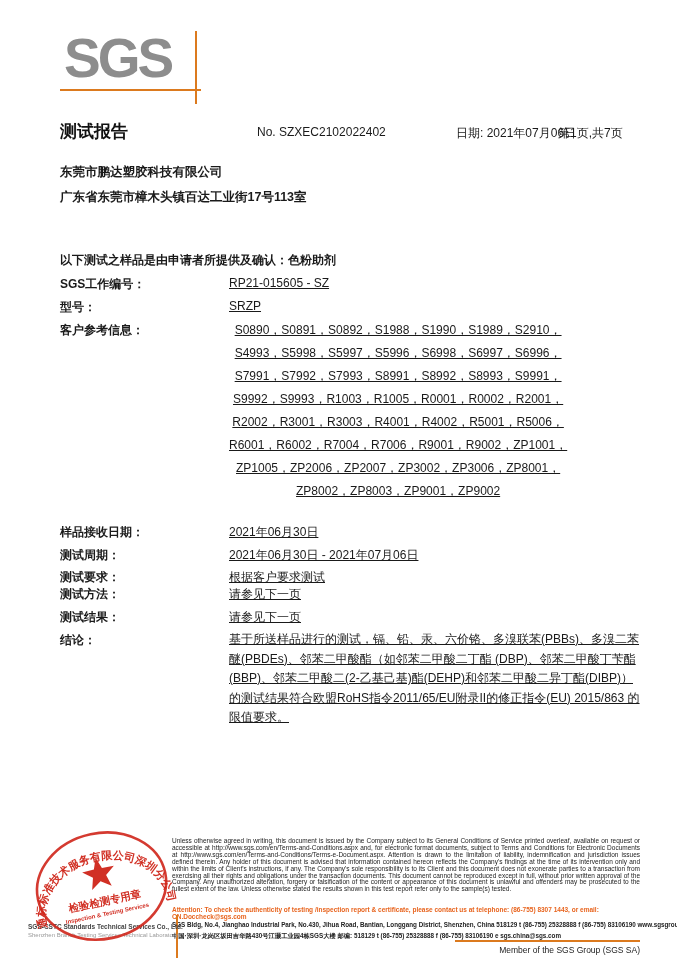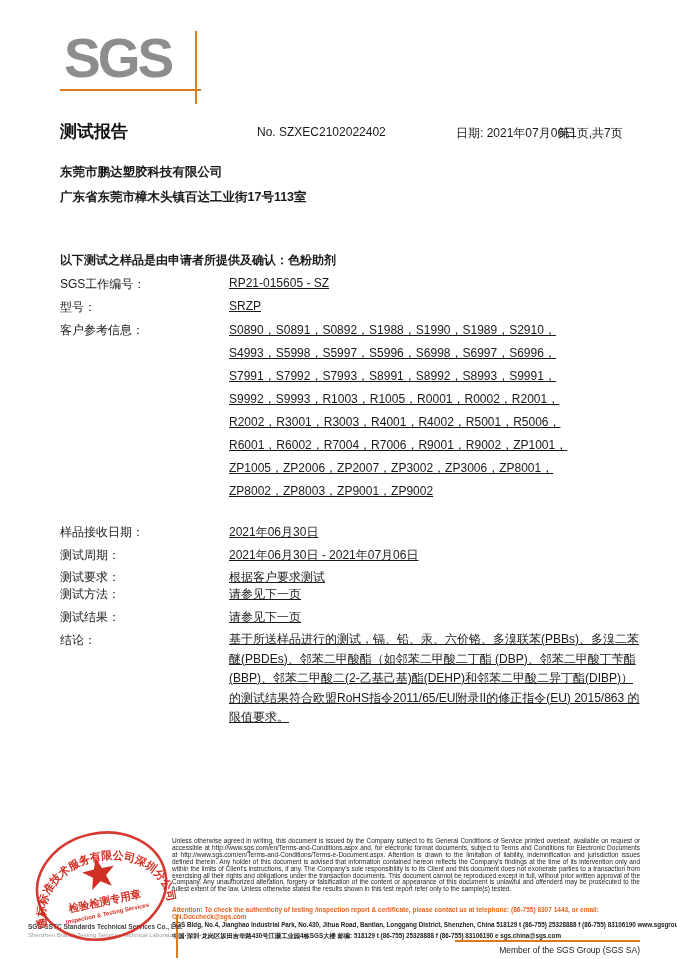--- a/index.html
+++ b/index.html
@@ -15,23 +15,23 @@
   
   .report-title{left:60px;top:120px;font-size:17px;font-weight:700;color:#111;}
   .report-no{left:237px;top:125px;font-size:12px;margin-left:20px;}
   .report-date{left:456px;top:125px;font-size:12px;}
   .report-page{left:558px;top:125px;font-size:12px;text-align:center;}
   
   .company-name{left:60px;top:164px;font-size:12.5px;font-weight:700;text-align:center;}
   .company-addr{left:60px;top:189px;font-size:12.5px;font-weight:700;}
   .sample-desc{left:60px;top:252px;font-size:12px;font-weight:600;}
   
-  .lbl{position:absolute;left:60px;font-size:12px;font-weight:400;color:#1a1a1a;}
+  .lbl{position:absolute;left:60px;font-size:12px;font-weight:700;color:#1a1a1a;}
   .val{position:absolute;left:229px;font-size:12px;color:#1a1a1a;text-decoration:underline;}
-  .ref-line{font-size:12px;line-height:23px;}
+  .ref-line{font-size:12px;line-height:23px;text-align:center;}
   .conclusion{width:414px;line-height:19.5px;}
   
   .disclaimer{left:172px;top:838px;width:468px;font-size:6.5px;line-height:6.9px;color:#222;text-align:justify;}
   .attention{left:172px;top:906px;width:468px;font-size:6.5px;line-height:7px;font-weight:700;color:#e8641e;}
   .addr-en{left:172px;top:921px;width:475px;font-size:6.3px;font-weight:600;color:#222;white-space:nowrap;}
   .addr-cn{left:172px;top:932px;width:475px;font-size:6.3px;font-weight:600;color:#222;white-space:nowrap;}
   .member-rule{left:455px;top:940px;width:185px;height:2px;background:#dc7a1e;}
   .member{left:455px;top:945px;width:185px;font-size:8.5px;text-align:right;color:#222;}
   .footer-vline{left:176px;top:915px;width:2px;height:43px;background:#dc7a1e;}
   .lab-line1{left:28px;top:923px;font-size:6.5px;font-weight:600;color:#444;}

